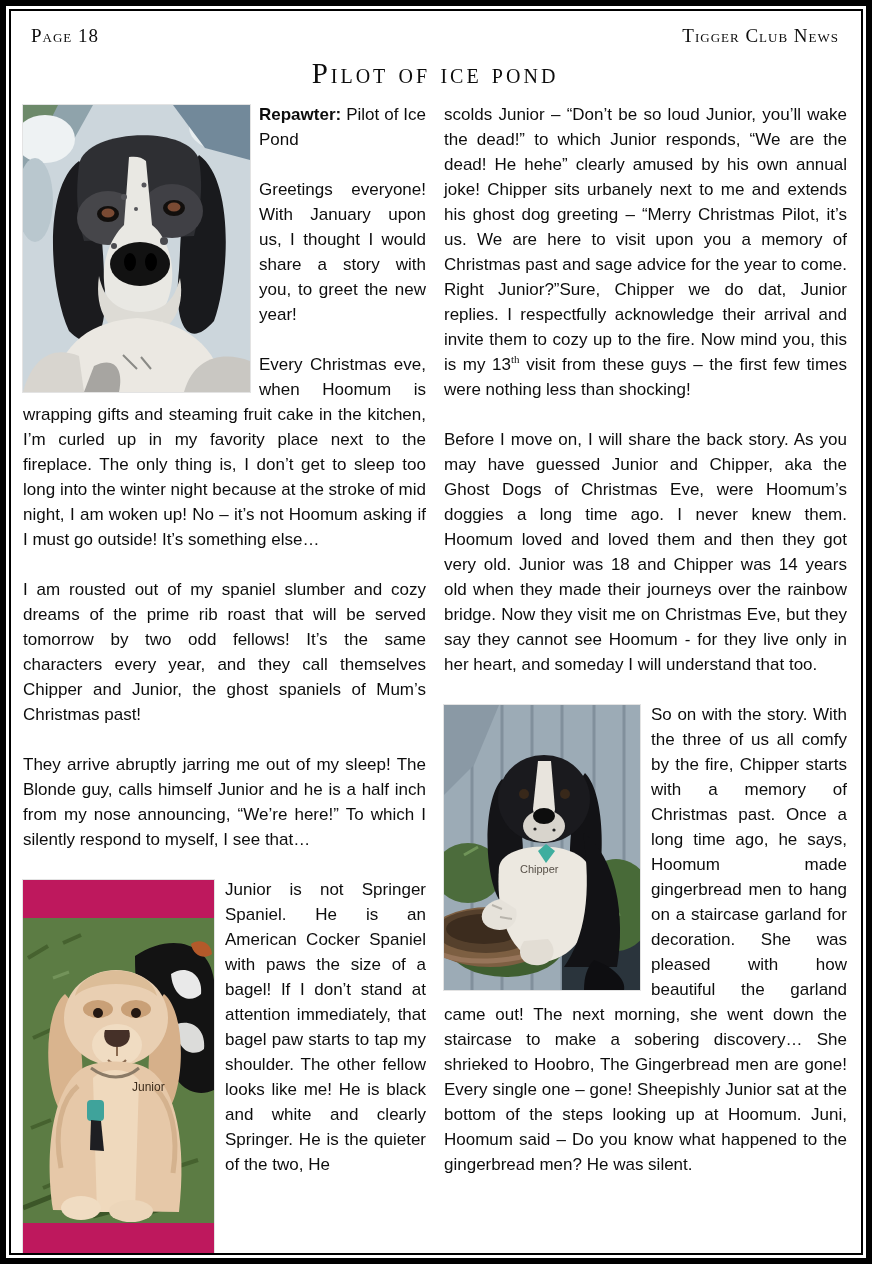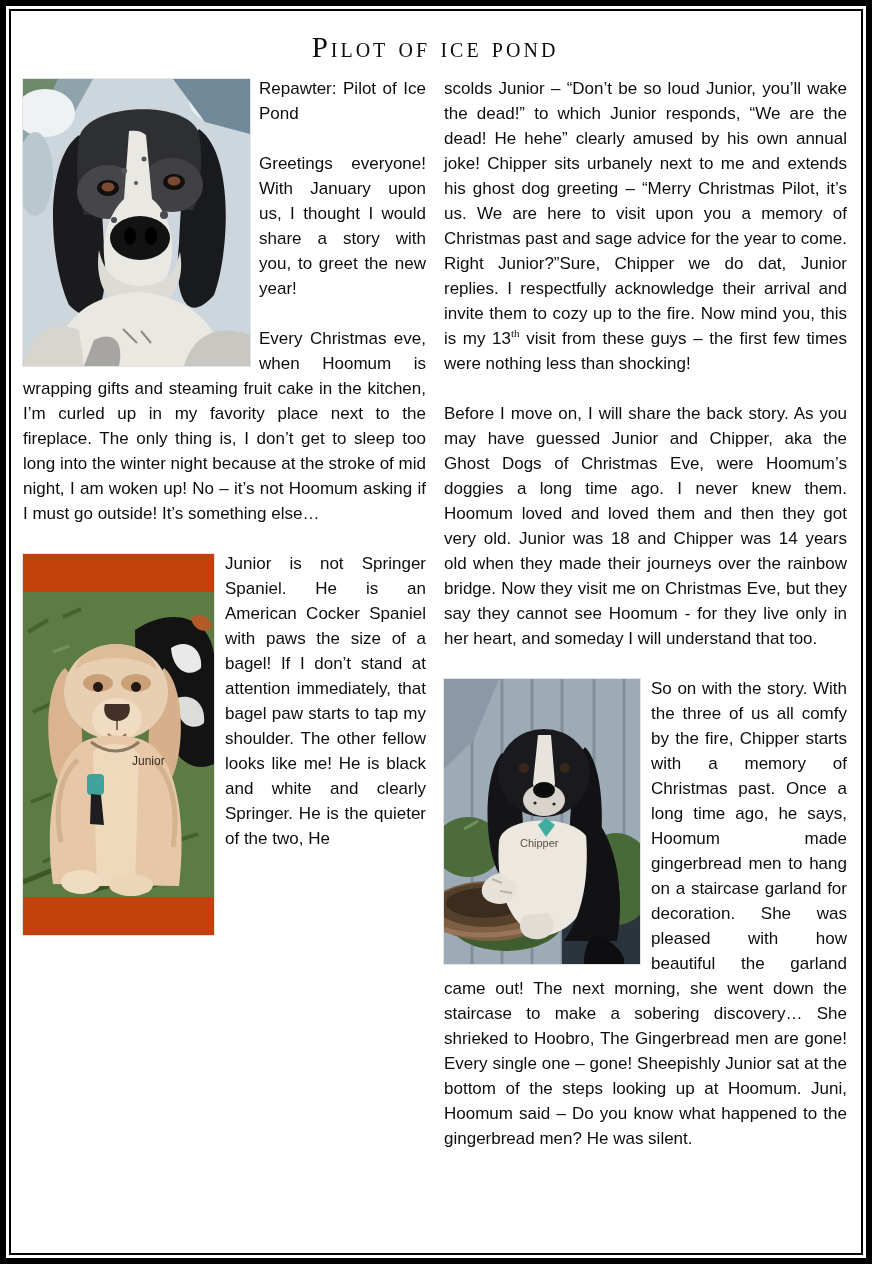--- a/index.html
+++ b/index.html
@@ -30,39 +30,43 @@
     font-family: "Liberation Serif", serif;
     font-variant: small-caps;
     font-weight: 400;
     font-size: 29px; letter-spacing: 3px;
     margin: 10px 0 12px 0;
   }
   .columns { display: flex; gap: 18px; }
   .col { flex: 1 1 0; text-align: justify; font-size: 17px; line-height: 25px; }
   .col p { margin: 0 0 25px 0; }
   .col p:last-child { margin-bottom: 16px; }
-  .byline b { font-weight: 400; margin-top: 25px; }
+  .byline b { font-weight: 700; margin-top: 25px; }
   sup { font-size: 11px; line-height: 0; vertical-align: super; font-family: Liberation Serif, serif; }
   .photo {
     float: left;
     outline: 1px solid #e3e3e3;
-    background: #c2410c;
+    background: #be185d;
   }
   .photo svg { display:block; width:100%; height:100%; }
   .photo-pilot  { width: 227px; height: 287px; margin: 3px 9px 5px 0; }
   .photo-junior { width: 191px; height: 381px; margin: 3px 11px 0 0; }
   .photo-chipper{ width: 196px; height: 285px; margin: 3px 11px 3px 0; }
   .svg-label { font-family: "Liberation Sans", sans-serif; }
 </style>
 </head>
 <body>
 
 <div class="page">
   <div class="page-inner">
 
+    <div class="masthead">
+      <span>Page 18</span>
+      <span>Tigger Club News</span>
+    </div>
 
     <h1 class="article-title">Pilot of ice pond</h1>
 
     <div class="columns">
 
       <div class="col">
 
         <div class="photo photo-pilot">
           <svg viewBox="0 0 227 287" aria-hidden="true">
             <rect width="227" height="287" fill="#ccd6dc"></rect>
@@ -96,20 +100,22 @@
             <path d="M0,287 C10,251 31,241 56,251 L61,287 Z" fill="#d8d5cf"></path>
             <path d="M161,287 C171,251 201,246 227,256 L227,287 Z" fill="#c9c7c2"></path>
             <path d="M71,261 C91,251 101,263 96,287 L61,287 Z" fill="#a7a5a1"></path>
             <path d="M100,250 l14,14 M118,252 l10,12" stroke="#8a8a86" stroke-width="2" fill="none"></path>
           </svg>
         </div>
 
         <p class="byline"><b>Repawter:</b><span> Pilot of Ice Pond</span></p>
         <p>Greetings everyone! With January upon us, I thought I would share a story with you, to greet the new year!</p>
         <p>Every Christmas eve, when Hoomum is wrapping gifts and steaming fruit cake in the kitchen, I’m curled up in my favority place next to the fireplace. The only thing is, I don’t get to sleep too long into the winter night because at the stroke of mid night, I am woken up! No – it’s not Hoomum asking if I must go outside! It’s something else…</p>
+        <p>I am rousted out of my spaniel slumber and cozy dreams of the prime rib roast that will be served tomorrow by two odd fellows! It’s the same characters every year, and they call themselves Chipper and Junior, the ghost spaniels of Mum’s Christmas past!</p>
+        <p>They arrive abruptly jarring me out of my sleep! The Blonde guy, calls himself Junior and he is a half inch from my nose announcing, “We’re here!” To which I silently respond to myself, I see that…</p>
 
         <div class="photo photo-junior">
           <svg viewBox="0 0 191 305" aria-hidden="true">
             <rect width="191" height="305" fill="#5c7c44"></rect>
             <path d="M5,40 l20,-12 M40,25 l18,-8 M10,120 l22,-10 M8,210 l20,-8 M20,270 l24,-10 M150,250 l25,-8 M160,60 l-15,10" stroke="#46622f" stroke-width="4" fill="none"></path>
             <path d="M0,290 l30,-12 M70,298 l30,-8 M120,296 l34,-10" stroke="#3c5628" stroke-width="5" fill="none"></path>
             <path d="M30,60 l16,-6 M130,230 l20,-6" stroke="#73935a" stroke-width="3" fill="none"></path>
             <path d="M112,38 C148,14 186,24 191,62 L191,172 C170,182 150,166 144,140 C124,130 112,100 112,38 Z" fill="#131313"></path>
             <path d="M148,56 C163,46 180,56 178,76 C168,86 150,81 148,56 Z" fill="#e9e9e9"></path>
             <path d="M154,106 C169,101 183,111 181,131 C169,141 151,131 154,106 Z" fill="#dcdcda"></path>

